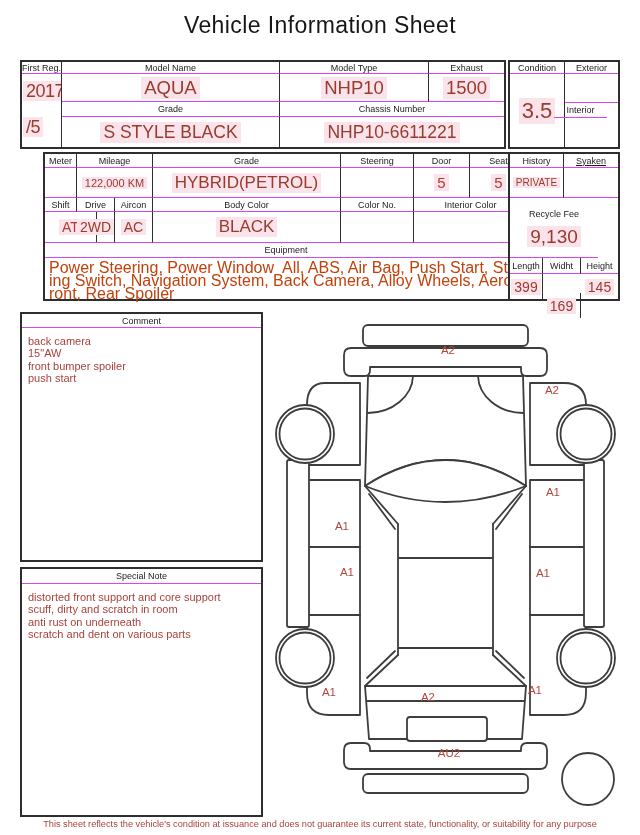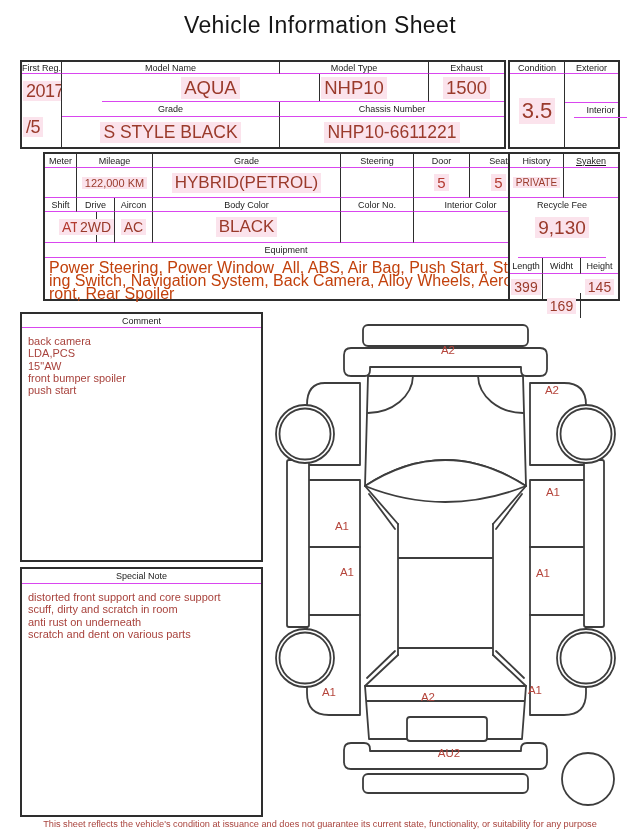--- a/index.html
+++ b/index.html
@@ -37,21 +37,21 @@
 
   <div class="title">Vehicle Information Sheet</div>
 
   <div class="box" style="left:20px;top:60px;width:486px;height:89px;">
     <div class="cell br bb hdr" style="left:0;top:0;width:40px;height:12px;">First Reg.</div>
     <div class="cell br val firstreg" style="left:0;top:12px;width:40px;height:73px;">
       <span class="hl">2017</span>
       <span class="hl">/5</span>
     </div>
     <div class="cell br bb hdr" style="left:40px;top:0;width:218px;height:12px;">Model Name</div>
-    <div class="cell br bb val" style="left:40px;top:12px;width:218px;height:28px;font-size:18.5px;margin-left:40px;">
+    <div class="cell br bb val" style="left:40px;top:12px;width:218px;height:28px;font-size:18.5px;">
         <span class="hl">AQUA</span>
       </div>
     <div class="cell br bb hdr" style="left:258px;top:0;width:149px;height:12px;">Model Type</div>
     <div class="cell br bb val" style="left:258px;top:12px;width:149px;height:28px;font-size:18.5px;">
         <span class="hl">NHP10</span>
       </div>
     <div class="cell bb hdr" style="left:407px;top:0;width:75px;height:12px;">Exhaust</div>
     <div class="cell bb val" style="left:407px;top:12px;width:75px;height:28px;font-size:18.5px;">
         <span class="hl">1500</span>
       </div>
@@ -65,21 +65,21 @@
       </div>
   </div>
 
   <div class="box" style="left:508px;top:60px;width:112px;height:89px;">
     <div class="cell br bb hdr" style="left:0;top:0;width:55px;height:12px;">Condition</div>
     <div class="cell br val" style="left:0;top:12px;width:55px;height:73px;font-size:22px;">
         <span class="hl">3.5</span>
       </div>
     <div class="cell bb hdr" style="left:55px;top:0;width:53px;height:12px;">Exterior</div>
     <div class="cell bb val" style="left:55px;top:12px;width:53px;height:29px;"></div>
-    <div class="cell bb hdr" style="left:64px;top:41px;width:53px;height:15px;">Interior</div>
+    <div class="cell bb hdr" style="left:44px;top:41px;width:53px;height:15px;">Interior</div>
     <div class="cell val" style="left:55px;top:56px;width:53px;height:29px;"></div>
   </div>
 
   <div class="box" style="left:20px;top:152px;width:486px;height:149px;margin-left:23px;">
     <div class="cell br bb hdr" style="left:0;top:0;width:32px;height:14px;">Meter</div>
     <div class="cell br bb hdr" style="left:32px;top:0;width:76px;height:14px;">Mileage</div>
     <div class="cell br bb hdr" style="left:108px;top:0;width:188px;height:14px;">Grade</div>
     <div class="cell br bb hdr" style="left:296px;top:0;width:73px;height:14px;">Steering</div>
     <div class="cell br bb hdr" style="left:369px;top:0;width:56px;height:14px;">Door</div>
     <div class="cell bb hdr" style="left:425px;top:0;width:57px;height:14px;">Seat</div>
@@ -125,21 +125,21 @@
     <div class="eqtext" style="position:absolute;left:0;top:104px;width:482px;height:41px;">Power Steering, Power Window  All, ABS, Air Bag, Push Start, Steering Switch, Navigation System, Back Camera, Alloy Wheels, Aero Front, Rear Spoiler</div>
   </div>
 
   <div class="box" style="left:508px;top:152px;width:112px;height:149px;">
     <div class="cell br bb hdr" style="left:0;top:0;width:54px;height:14px;">History</div>
     <div class="cell bb hdr" style="left:54px;top:0;width:54px;height:14px;text-decoration:underline;">Syaken</div>
     <div class="cell br bb val" style="left:0;top:14px;width:54px;height:30px;font-size:10px;">
         <span class="hl">PRIVATE</span>
       </div>
     <div class="cell bb val" style="left:54px;top:14px;width:54px;height:30px;"></div>
-    <div class="cell bb recycle-cell" style="left:8px;top:44px;width:88px;height:60px;">
+    <div class="cell bb recycle-cell" style="left:0;top:44px;width:88px;height:60px;justify-content:center;">
       <div class="hdr">Recycle Fee</div>
       <div class="val" style="font-size:19px;margin-top:7px;"><span class="hl">9,130</span></div>
     </div>
     <div class="cell br bb hdr" style="left:0;top:104px;width:33px;height:16px;">Length</div>
     <div class="cell br bb hdr" style="left:33px;top:104px;width:38px;height:16px;">Widht</div>
     <div class="cell bb hdr" style="left:71px;top:104px;width:37px;height:16px;">Height</div>
     <div class="cell br val" style="left:0;top:120px;width:33px;height:25px;font-size:14px;">
         <span class="hl">399</span>
       </div>
     <div class="cell br val" style="left:33px;top:120px;width:38px;height:25px;font-size:14px;margin-top:19px;">
@@ -147,21 +147,20 @@
       </div>
     <div class="cell val" style="left:71px;top:120px;width:37px;height:25px;font-size:14px;">
         <span class="hl">145</span>
       </div>
   </div>
 
   <div class="box" style="left:20px;top:312px;width:243px;height:250px;">
     <div class="cell bb hdr" style="left:0;top:0;width:239px;height:14px;">Comment</div>
     <div class="notes" style="top:14px;" id="comment-lines">
         <div>back camera</div>
-        <div>LDA,PCS</div>
         <div>15"AW</div>
         <div>front bumper spoiler</div>
         <div>push start</div>
       </div>
   </div>
 
   <div class="box" style="left:20px;top:567px;width:243px;height:250px;">
     <div class="cell bb hdr" style="left:0;top:0;width:239px;height:15px;">Special Note</div>
     <div class="notes" style="top:15px;" id="special-lines">
         <div>distorted front support and core support</div>

